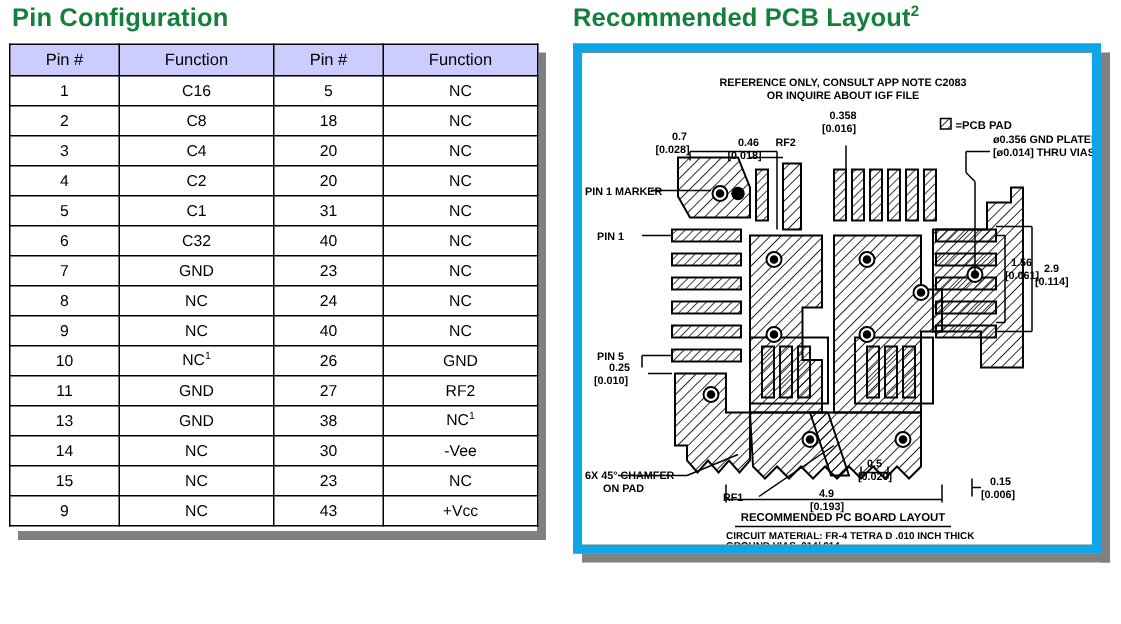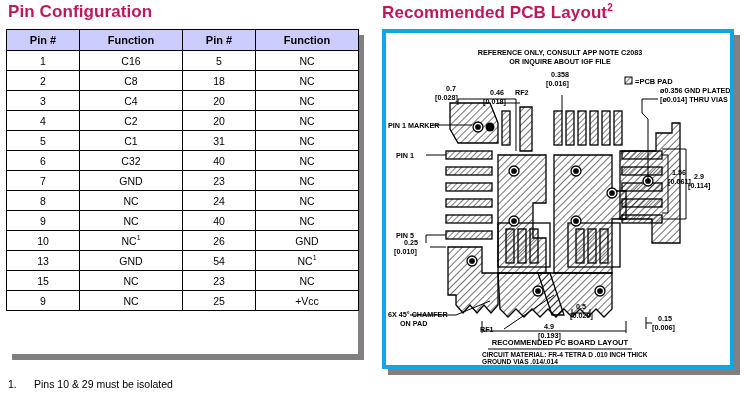--- a/index.html
+++ b/index.html
@@ -18,21 +18,21 @@
   
   #left-panel {
     position: absolute;
     left: 0; top: 0;
     width: 374px; height: 416px;
   }
 
   .section-title {
     font-size: 17px;
     font-weight: bold;
-    color: #be185d;
+    color: #15803d;
     letter-spacing: 0.1px;
     position: absolute;
     white-space: nowrap;
   }
   #pin-config-title { left: 8px; top: 2px; }
   #pcb-layout-title { left: 8px; top: 2px; }
   .sup {
     font-size: 10px;
     vertical-align: super;
     font-weight: bold;
@@ -60,21 +60,21 @@
     border: 1px solid #000000;
     font-size: 10.5px;
     text-align: center;
     height: 19px;
     padding: 0;
     color: #000000;
     font-family: "Liberation Sans", sans-serif;
   }
   table.pin-table th {
     background: #ccccff;
-    font-weight: bold;
+    font-weight: normal;
     height: 20px;
     font-size: 11px;
   }
   table.pin-table td { font-weight: normal; }
   .col-pin { width: 73px; }
   .col-fn  { width: 103px; }
   td .fnote {
     font-size: 7px;
     vertical-align: super;
   }
@@ -93,21 +93,21 @@
     position: absolute;
     left: 374px; top: 0;
     width: 373px; height: 320px;
   }
 
   #pcb-figure {
     position: absolute;
     left: 8px; top: 29px;
     width: 352px; height: 340px;
     background: #a16207;
-    border: 4px solid #0ea5e9;
+    border: 6px solid #0ea5e9;
     box-sizing: border-box;
     overflow: hidden;
   }
   #pcb-figure svg { display: block; }
 
   .dwg-text {
     font-family: "Liberation Sans", sans-serif;
     font-weight: bold;
     fill: #000000;
   }
@@ -193,44 +193,53 @@
             <td>40</td>
             <td>NC</td>
           </tr>
           <tr>
             <td>10</td>
             <td>NC<span class="fnote">1</span></td>
             <td>26</td>
             <td>GND</td>
           </tr>
           <tr>
+            <td>11</td>
+            <td>GND</td>
+            <td>27</td>
+            <td>RF2</td>
+          </tr>
+          <tr>
             <td>13</td>
             <td>GND</td>
-            <td>54</td>
+            <td>38</td>
             <td>NC<span class="fnote">1</span></td>
           </tr>
           <tr>
+            <td>14</td>
+            <td>NC</td>
+            <td>30</td>
+            <td>-Vee</td>
+          </tr>
+          <tr>
             <td>15</td>
             <td>NC</td>
             <td>23</td>
             <td>NC</td>
           </tr>
           <tr>
             <td>9</td>
             <td>NC</td>
-            <td>25</td>
+            <td>43</td>
             <td>+Vcc</td>
           </tr>
         </tbody>
     </table>
   </div>
 
-  <div class="footnote" id="footnote-1">
-    <span class="num">1.</span><span>Pins 10 &amp; 29 must be isolated</span>
-  </div>
 </div>
 
 <div id="right-panel">
 
   <div class="section-title" id="pcb-layout-title">
     <span>Recommended PCB Layout</span><span class="sup">2</span>
   </div>
 
   <div class="shadow-block" style="left:360px; top:35px; width:6px; height:340px;"></div>
   <div class="shadow-block" style="left:14px; top:369px; width:352px; height:6px;"></div>

